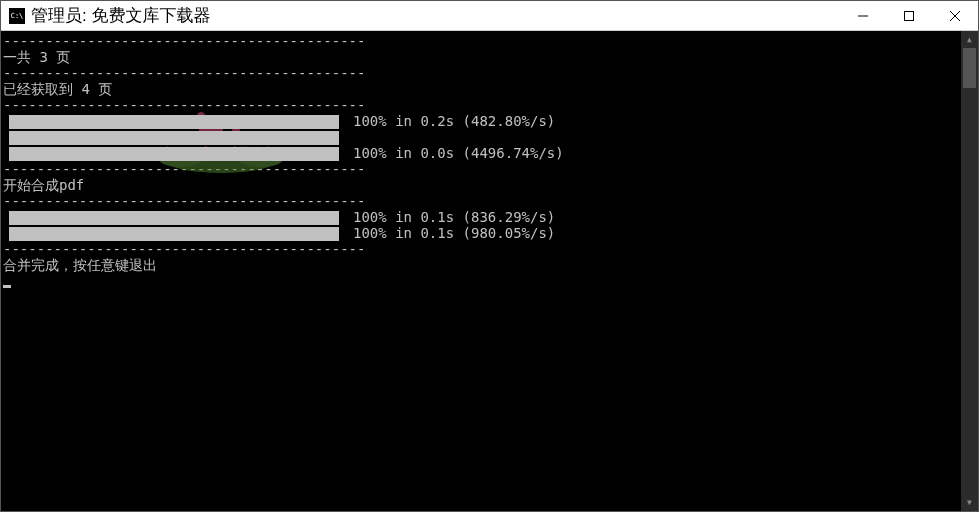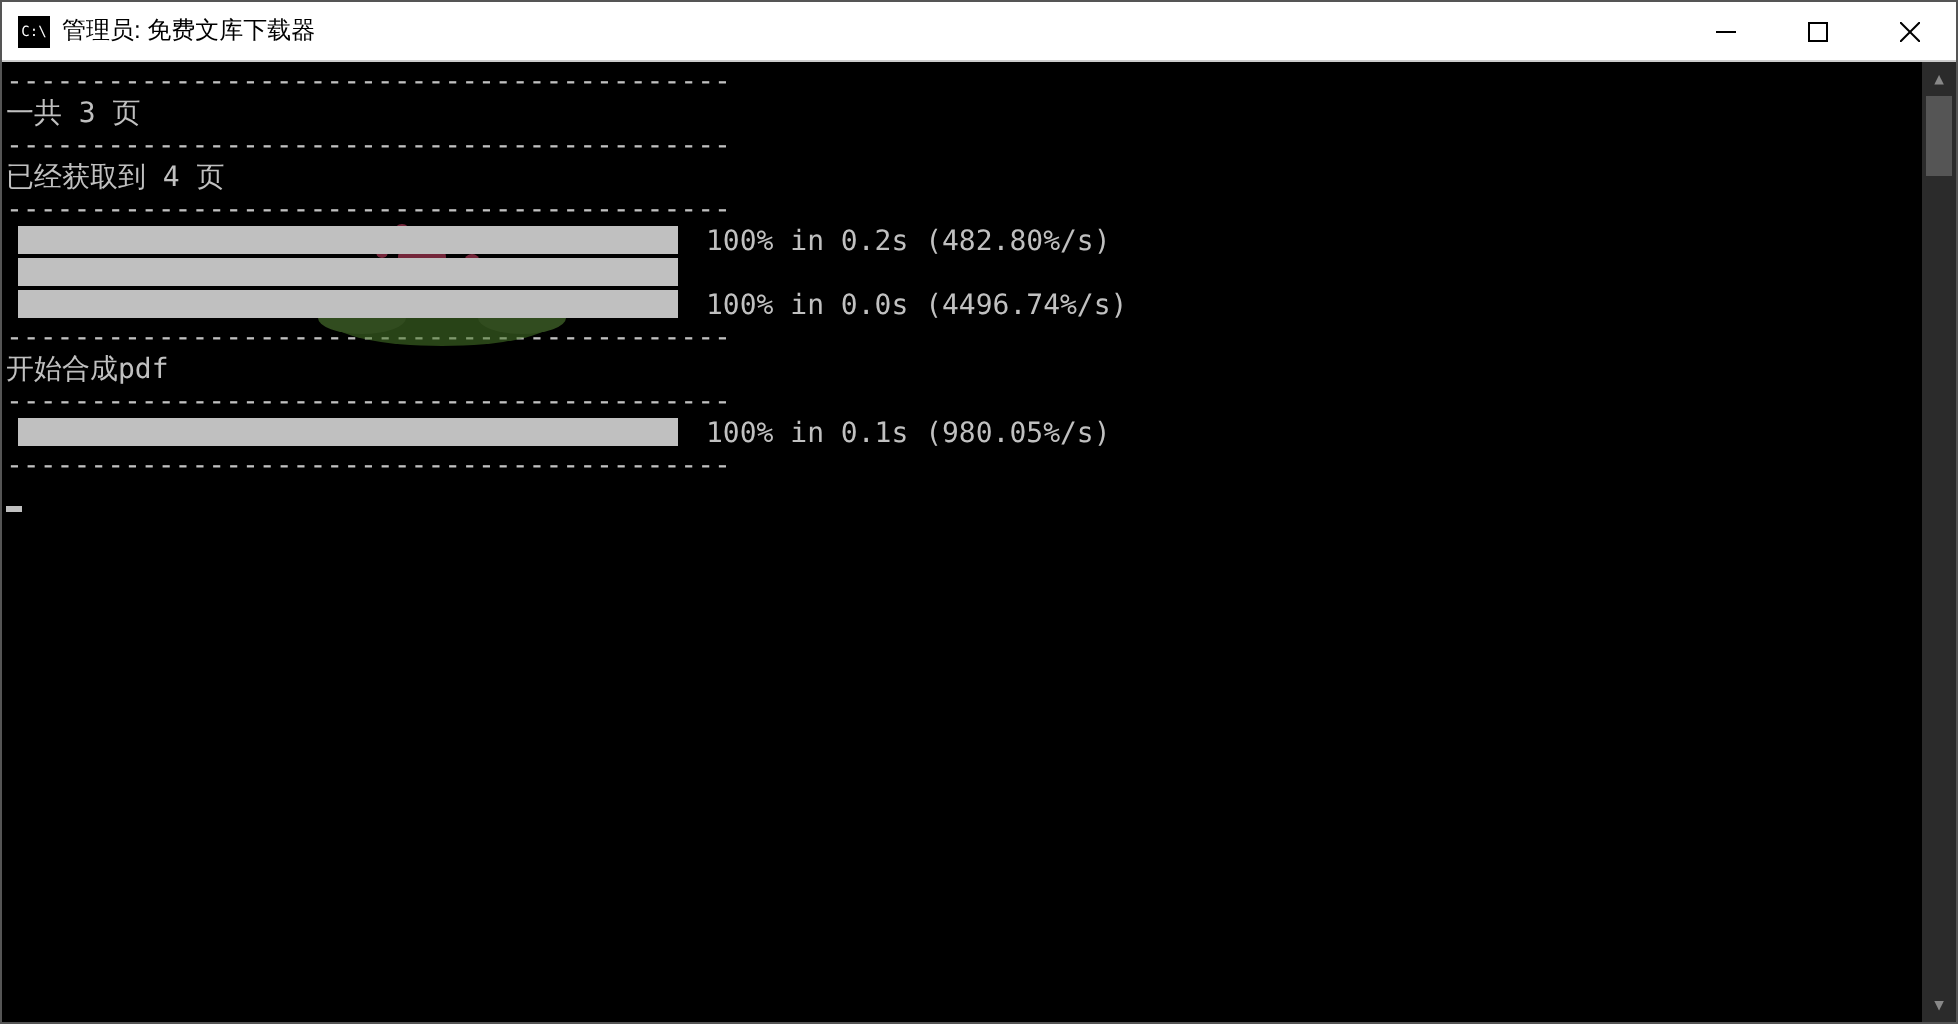--- a/index.html
+++ b/index.html
@@ -19,21 +19,21 @@
     border-bottom: 1px solid #ccc;
   }
   .titlebar-icon {
     width: 16px; height: 16px;
     margin: 0 6px 0 8px;
     background: #000;
     display: flex; align-items: center; justify-content: center;
     color: #fff; font-size: 7px; font-family: monospace;
   }
   .titlebar-title {
-    font-size: 12px;
+    font-size: 17px;
     color: #000;
     flex: 0 0 auto;
     text-align: center;
   }
   .titlebar-spacer { flex: 1; }
   .win-btn {
     width: 46px; height: 30px;
     display: flex; align-items: center; justify-content: center;
     font-size: 10px;
     font-family: "Segoe MDL2 Assets", sans-serif;
@@ -65,21 +65,21 @@
   }
   .scroll-track { flex: 1; position: relative; }
   .scroll-thumb {
     position: absolute; top: 0; left: 2px; right: 2px;
     height: 40px; background: #555;
   }
   .line { white-space: pre; }
   .divider { letter-spacing: 0; white-space: pre; overflow: hidden; }
   .progress-row {
     display: flex;
-    align-items: flex-start;
+    align-items: flex-end;
     height: 16px;
   }
   .bar-wrap {
     width: 330px;
     position: relative;
     margin-left: 6px;
   }
   .bar-fill {
     height: 14px;
     background: #c0c0c0;
@@ -184,24 +184,33 @@
   <div class="line divider">-------------------------------------------</div>
   <div class="line">开始合成pdf</div>
   <div class="line divider">-------------------------------------------</div>
 
   <div class="progress-row">
     <span class="bar-edge-l">|</span>
     <div class="bar-wrap">
         <div class="bar-fill"></div>
       </div>
     <span class="bar-edge-r">|</span>
+    <span class="progress-text">100% in 0.1s (836.29%/s)</span>
+  </div>
+  <div class="progress-row">
+    <span class="bar-edge-l">|</span>
+    <div class="bar-wrap">
+        <div class="bar-fill"></div>
+      </div>
+    <span class="bar-edge-r">|</span>
     <span class="progress-text">100% in 0.1s (980.05%/s)</span>
   </div>
 
   <div class="line divider">-------------------------------------------</div>
+  <div class="line">合并完成，按任意键退出</div>
   <div class="line"><span class="cursor"></span></div>
 
   <div class="scrollbar">
     <div class="scroll-arrow">▲</div>
     <div class="scroll-track">
       <div class="scroll-thumb"></div>
     </div>
     <div class="scroll-arrow">▼</div>
   </div>
 </div>

